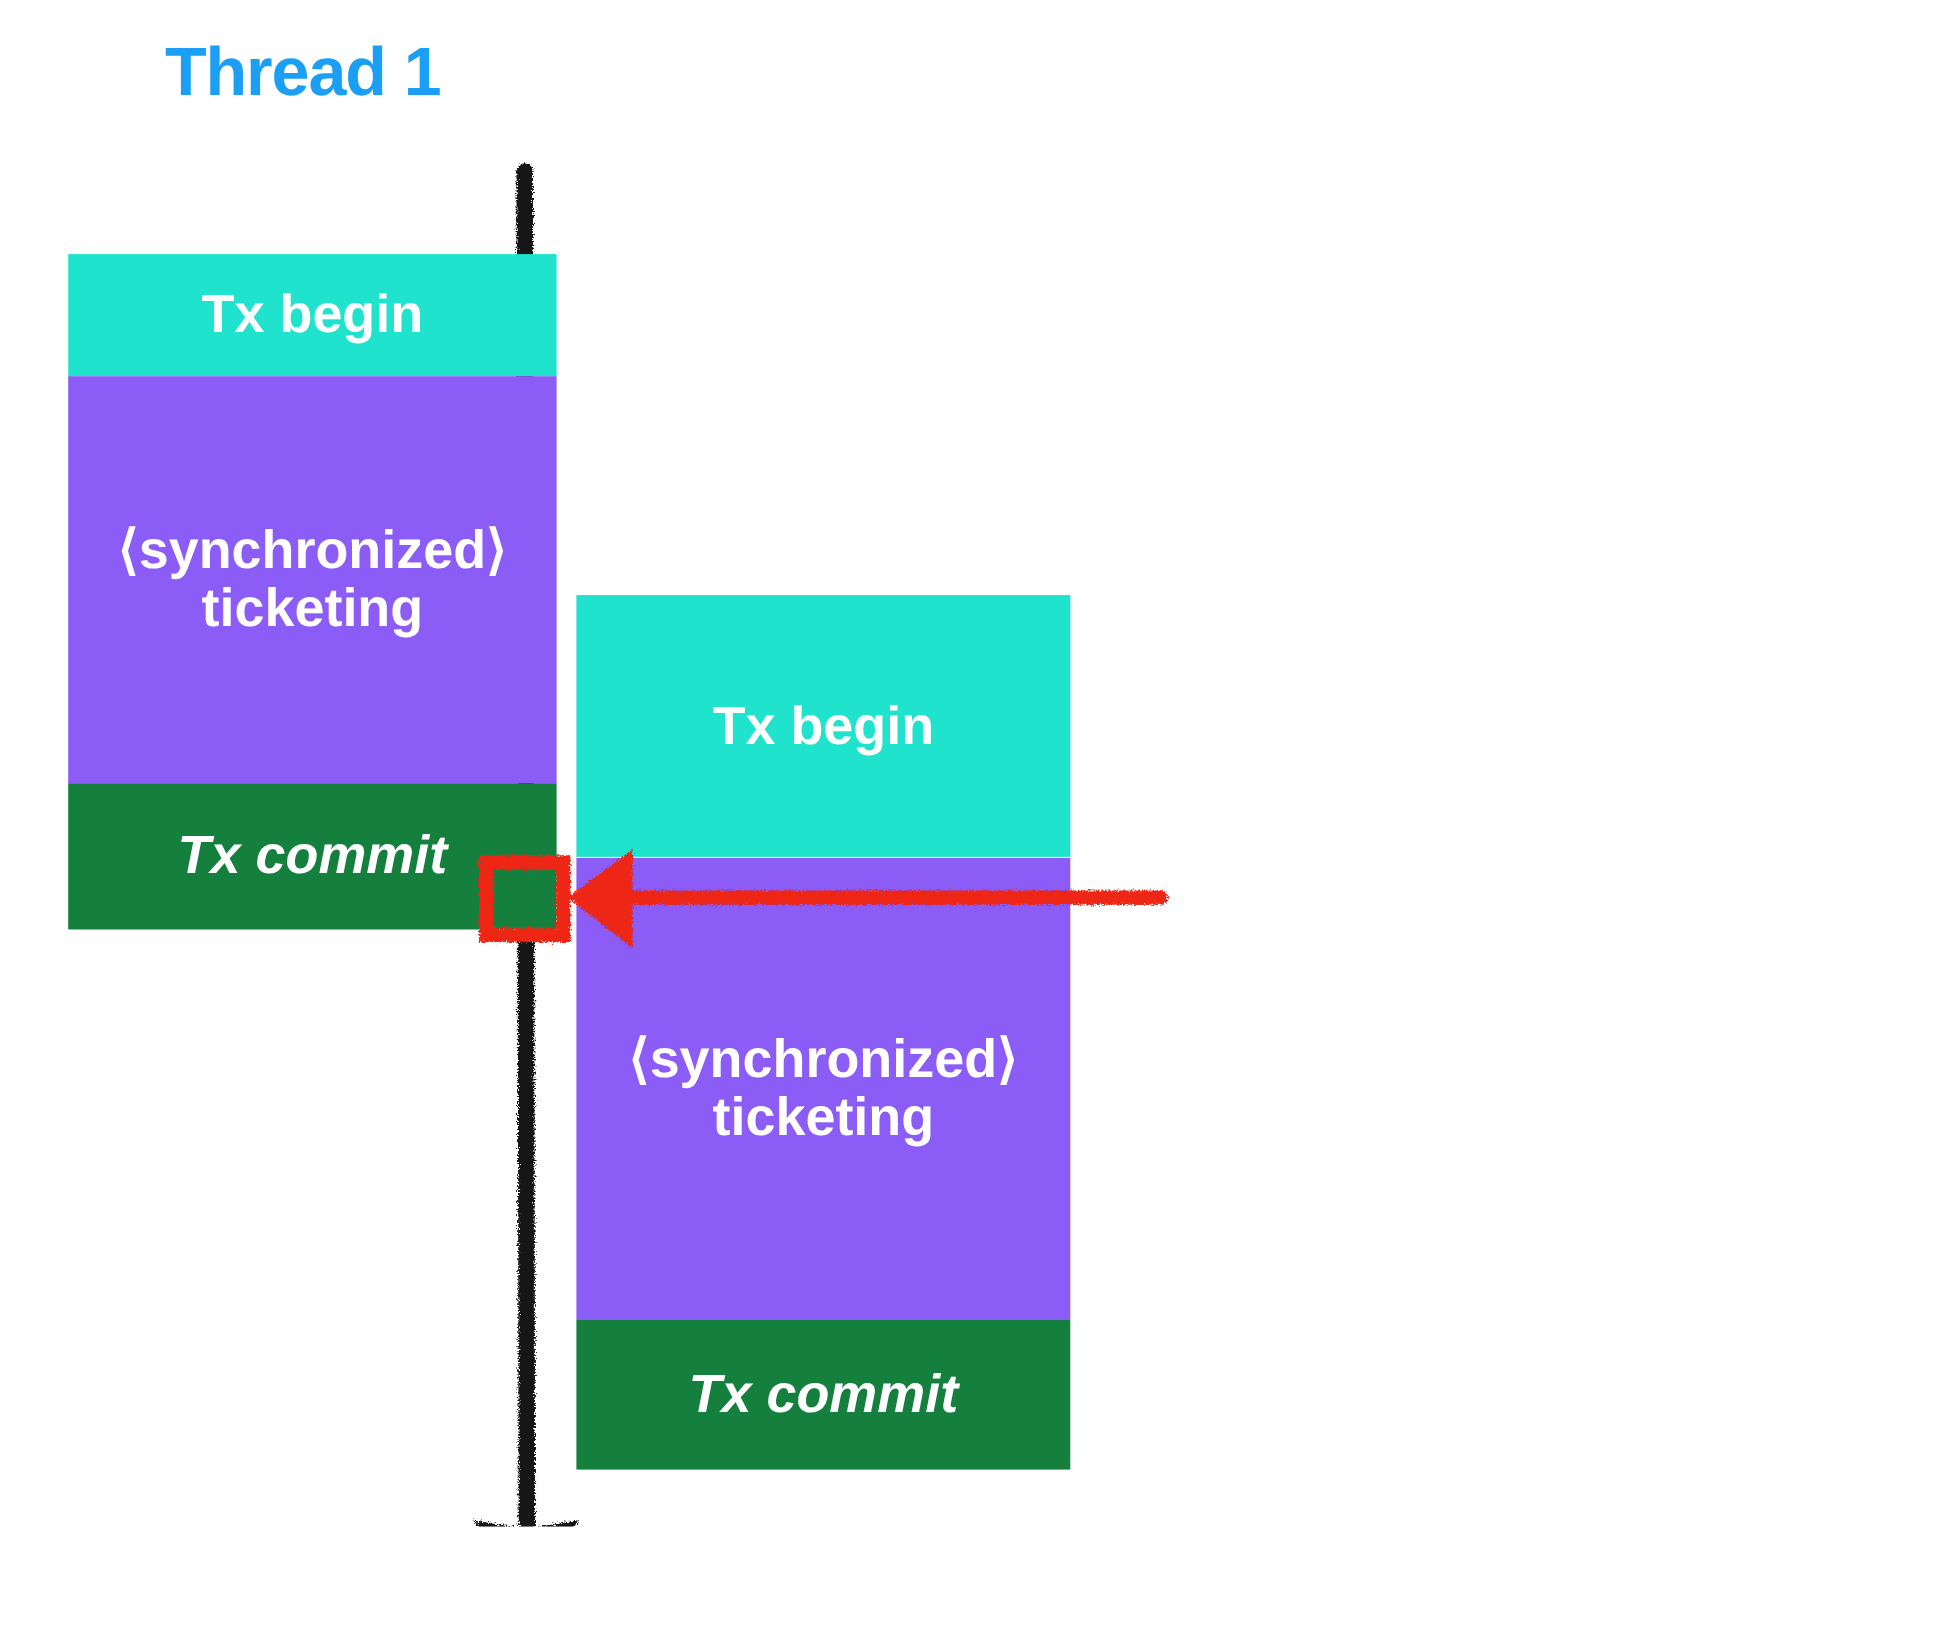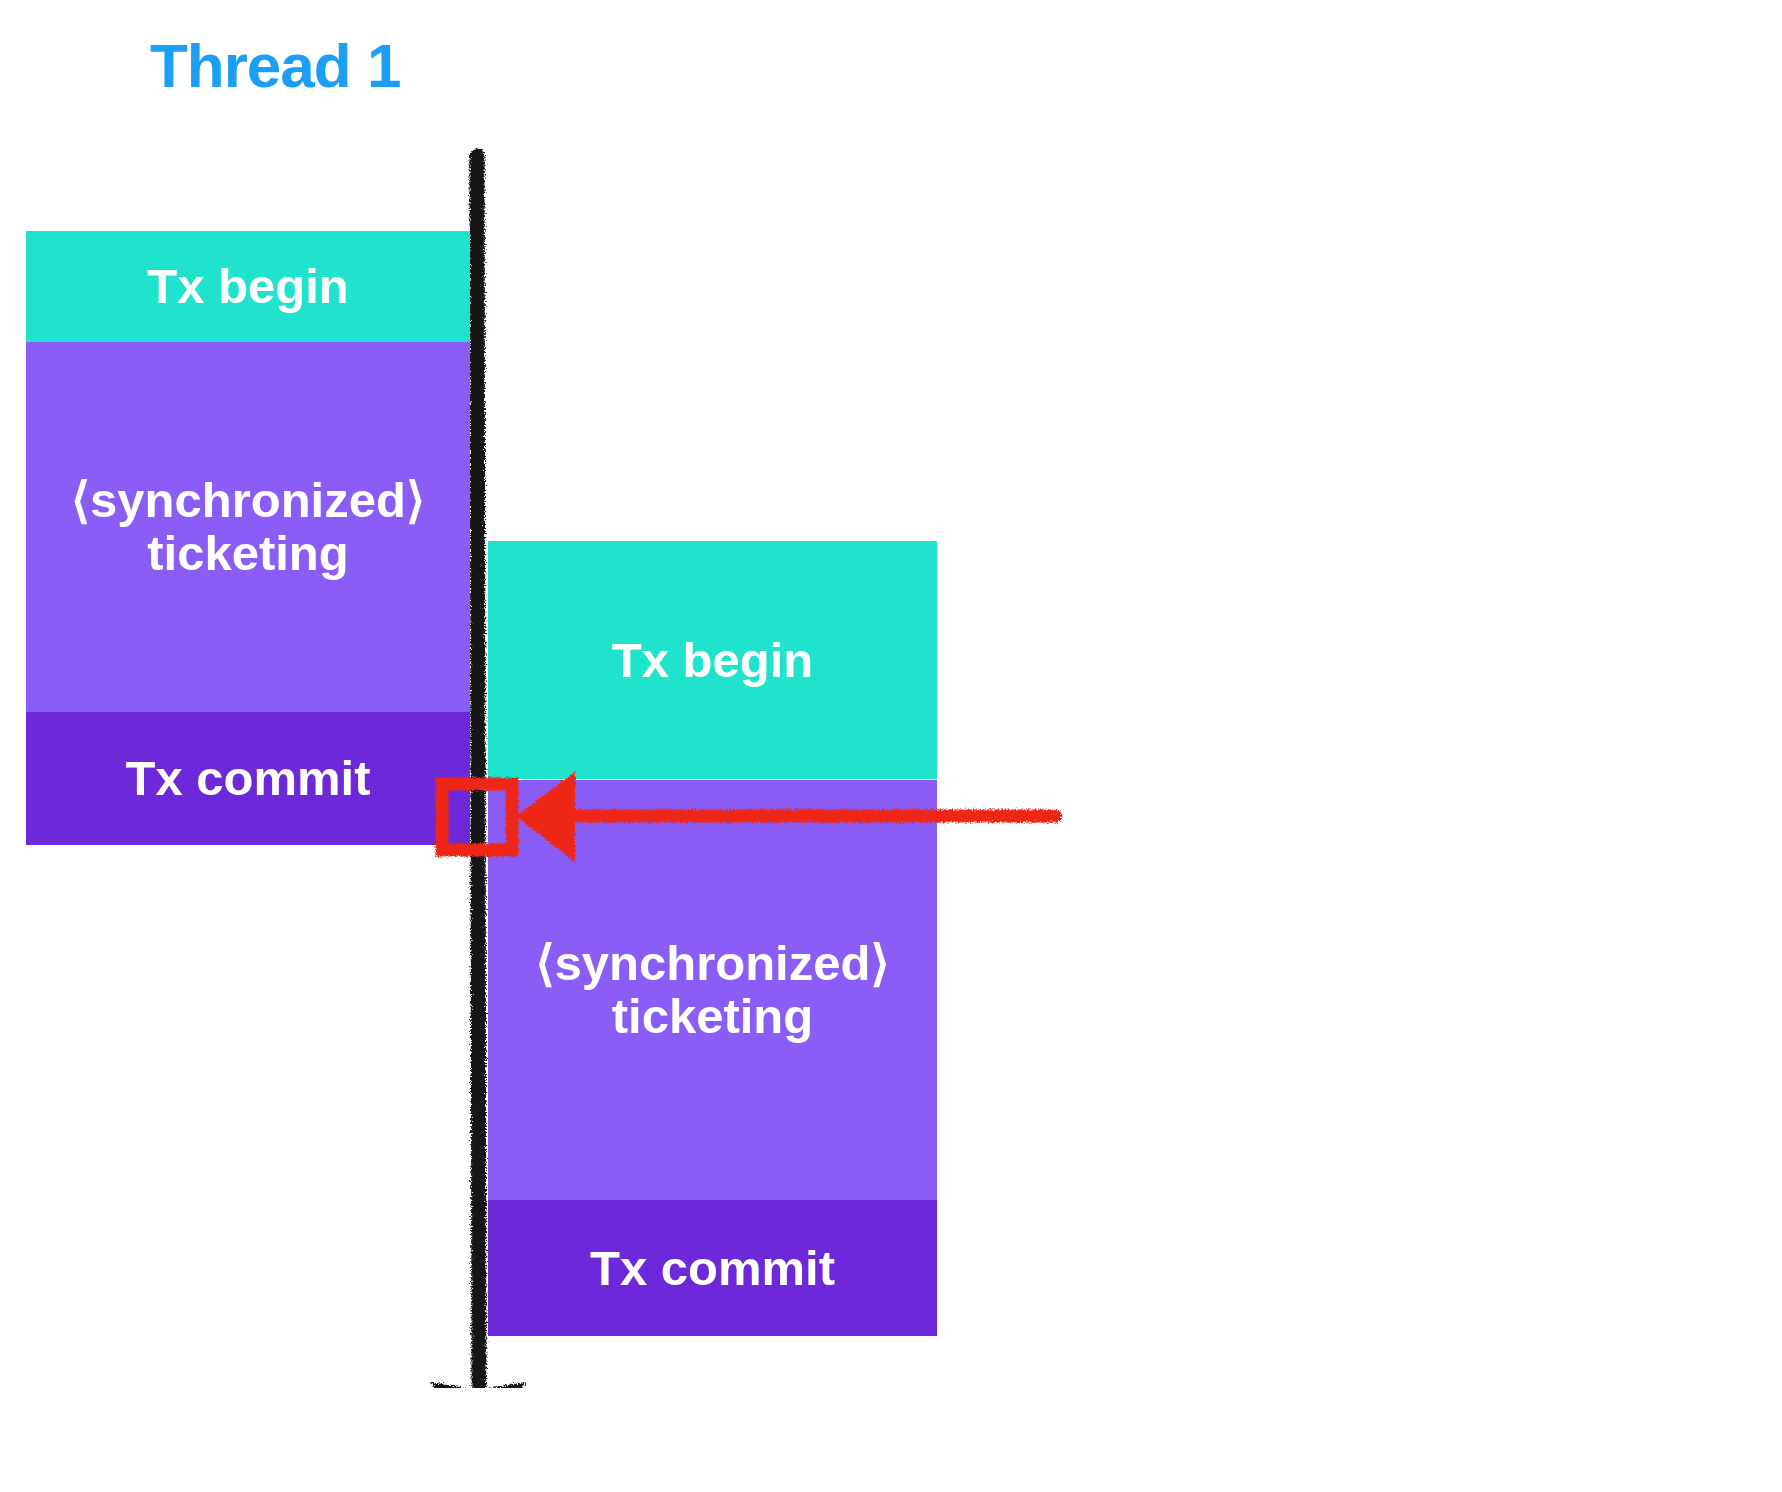--- a/index.html
+++ b/index.html
@@ -41,30 +41,31 @@
   
   .block {
     position: absolute;
     display: flex;
     align-items: center;
     justify-content: center;
     text-align: center;
     color: #ffffff;
     font-weight: bold;
     box-sizing: border-box;
+    margin-left: 36px;
   }
   .block .block-label {
     display: block;
     white-space: pre-line;
     line-height: 1.08;
   }
 
   .block.teal  { background: #1FE3CD; }
   .block.blue  { background: #8b5cf6; }
-  .block.pink  { background: #6d28d9; }
+  .block.pink  { background: #15803d; font-style: italic; }
 
   
   #t1-begin   { left: 26px;  top: 231px; width: 444px; height: 111px; font-size: 49px; }
   #t1-sync    { left: 26px;  top: 342px; width: 444px; height: 370px; font-size: 49px; }
   #t1-commit  { left: 26px;  top: 712px; width: 444px; height: 133px; font-size: 49px; }
 
   
   #t2-begin   { left: 488px; top: 541px;  width: 449px; height: 238px; font-size: 49px; }
   #t2-sync    { left: 488px; top: 780px;  width: 449px; height: 420px; font-size: 49px; }
   #t2-commit  { left: 488px; top: 1200px; width: 449px; height: 136px; font-size: 49px; }

